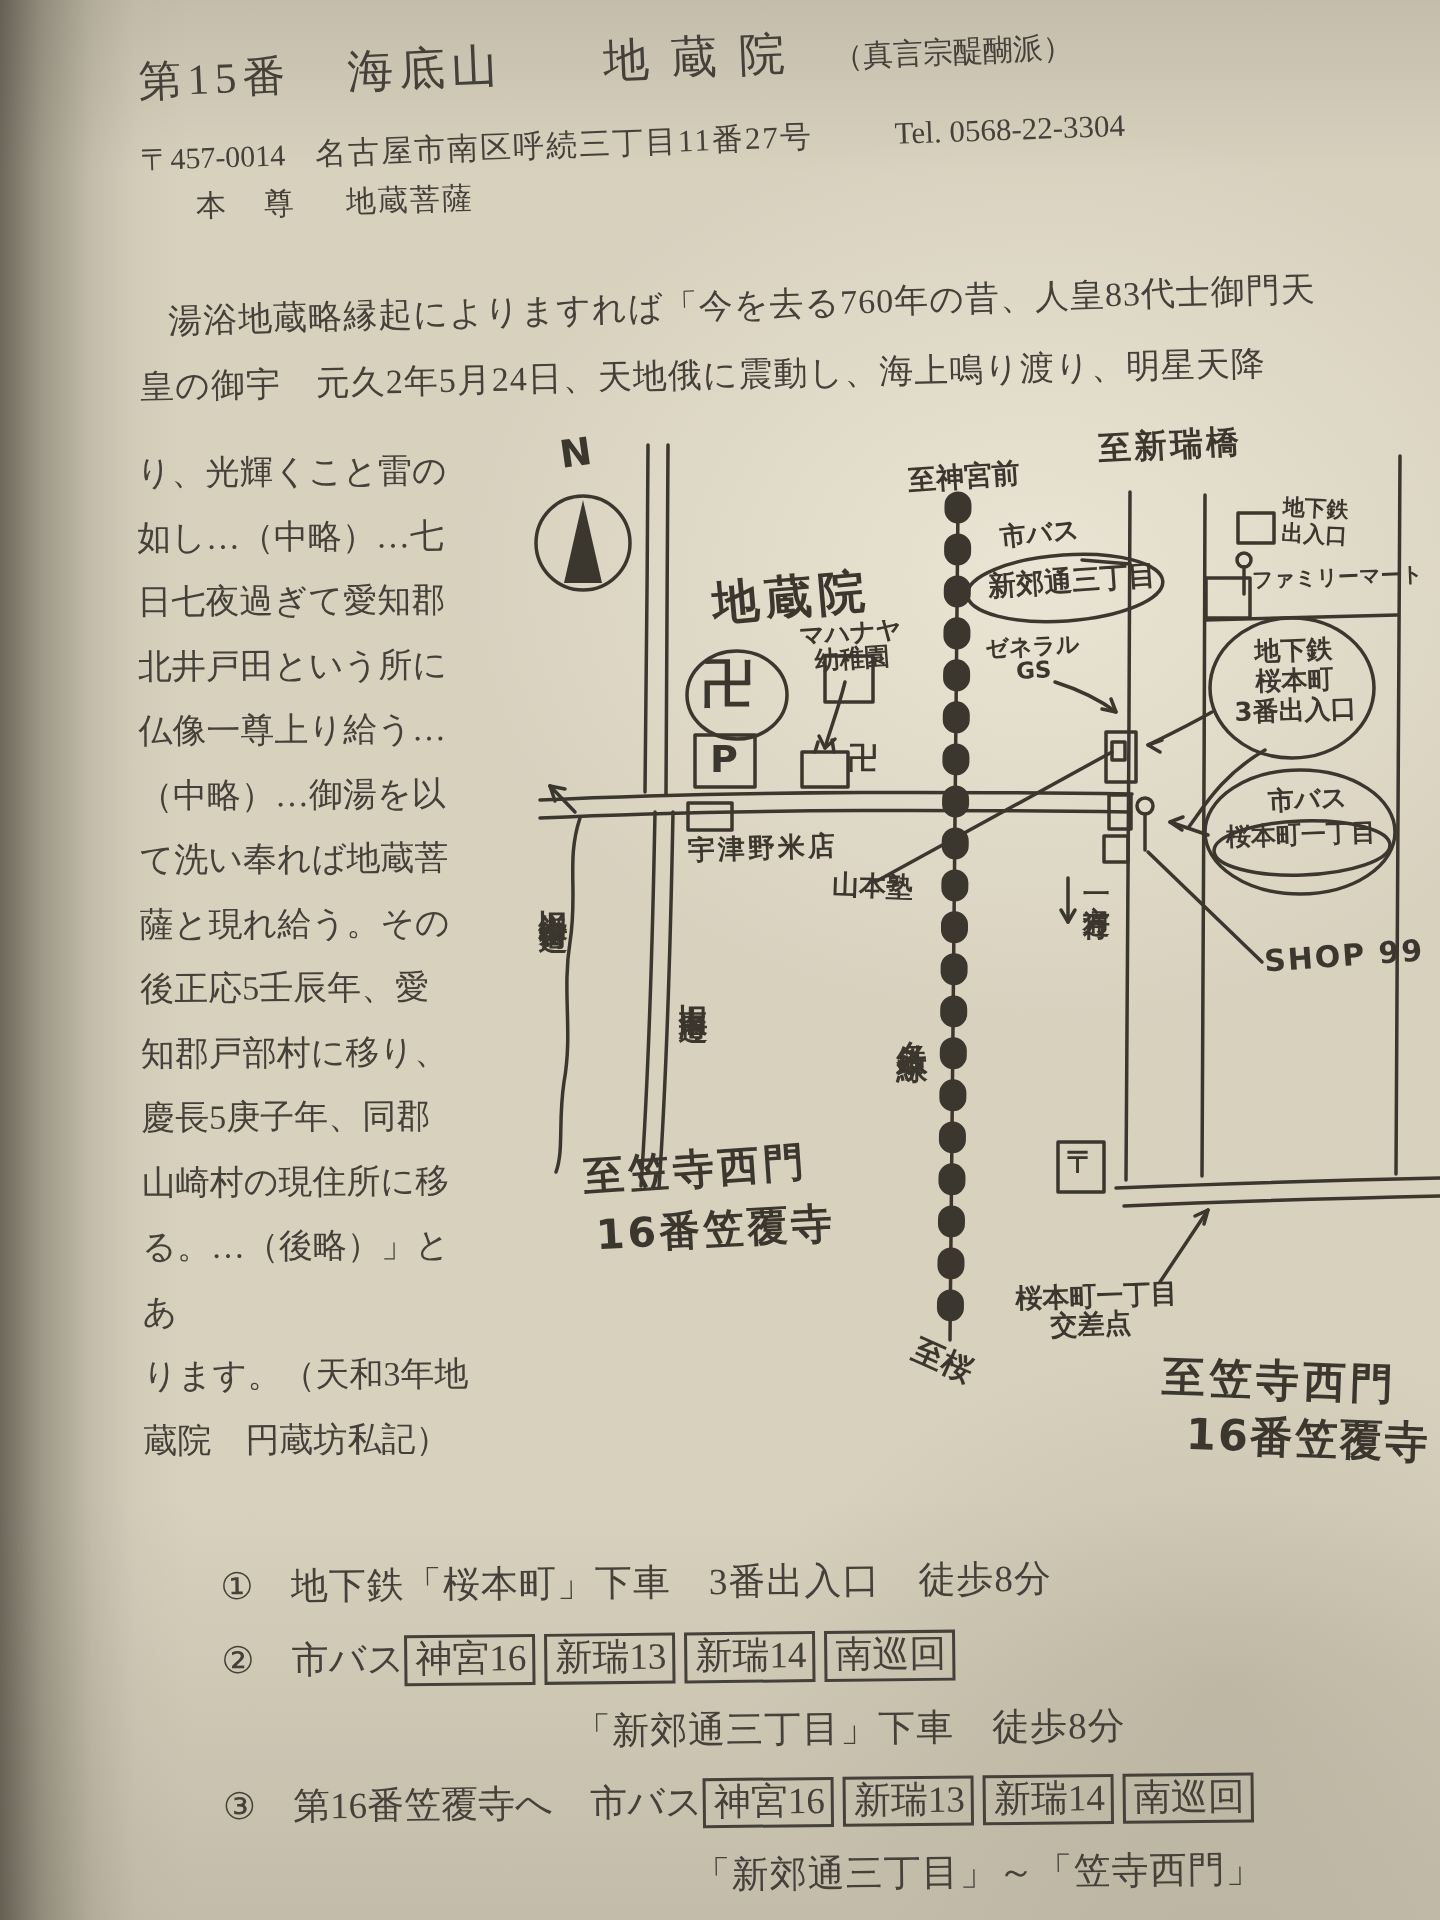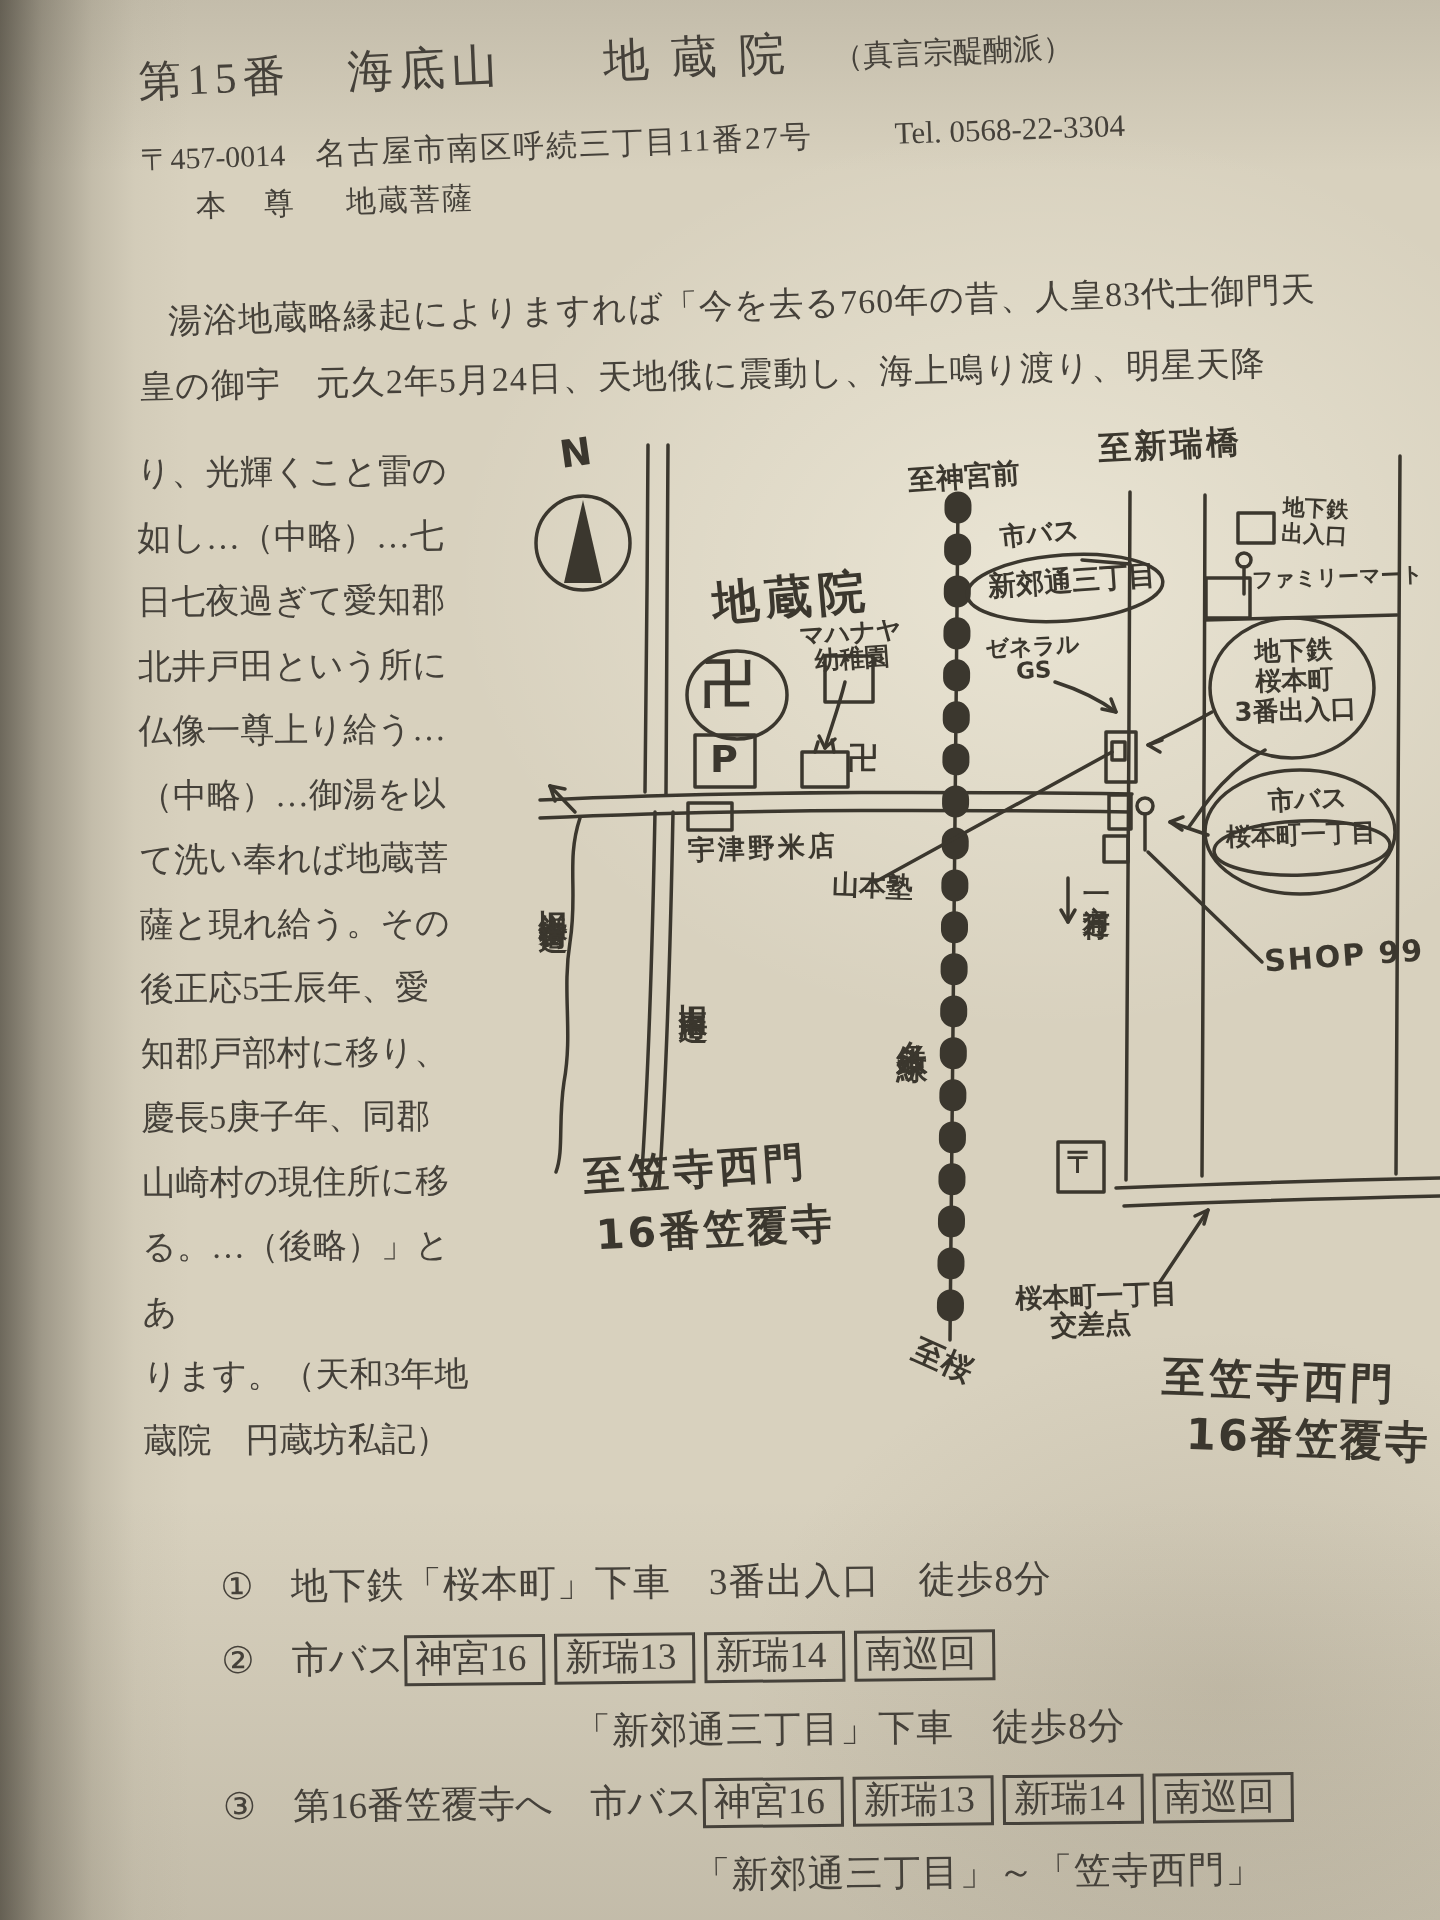--- a/index.html
+++ b/index.html
@@ -12,21 +12,21 @@
       radial-gradient(ellipse 800px 600px at 85% 88%, rgba(120,110,90,.18), rgba(0,0,0,0) 60%),
       #d8d1be;
     font-family:"Liberation Serif","DejaVu Serif",serif;
     color:#45413a;
   }
   .abs{position:absolute;}
   .print{font-family:"Liberation Serif","DejaVu Serif",serif;color:#45413a;}
   .hand{font-family:"DejaVu Sans","Liberation Sans",sans-serif;font-weight:bold;color:#3b372e;line-height:1.05;}
   .vert{writing-mode:vertical-rl;text-orientation:upright;letter-spacing:4px;}
   .nowrap{white-space:nowrap;}
-  .route-box{display:inline-block;border:3px solid #45413a;padding:0px 16px 2px 8px;margin:0 9px 0 0;line-height:1.15;}
+  .route-box{display:inline-block;border:3px solid #45413a;padding:0px 6px 2px 8px;margin:0 9px 0 0;line-height:1.15;}
   .dir-line{white-space:nowrap;}
   svg{position:absolute;overflow:visible;}
 </style>
 </head>
 <body>
 
 <div class="abs print" style="left:138px;top:28px;width:1060px;transform:rotate(-2.4deg);white-space:nowrap;">
   <span style="font-size:43px;letter-spacing:6px;">第15番</span>
   <span style="font-size:46px;margin-left:52px;letter-spacing:6px;">海底山</span>
   <span style="font-size:46px;margin-left:96px;letter-spacing:22px;">地蔵院</span>

